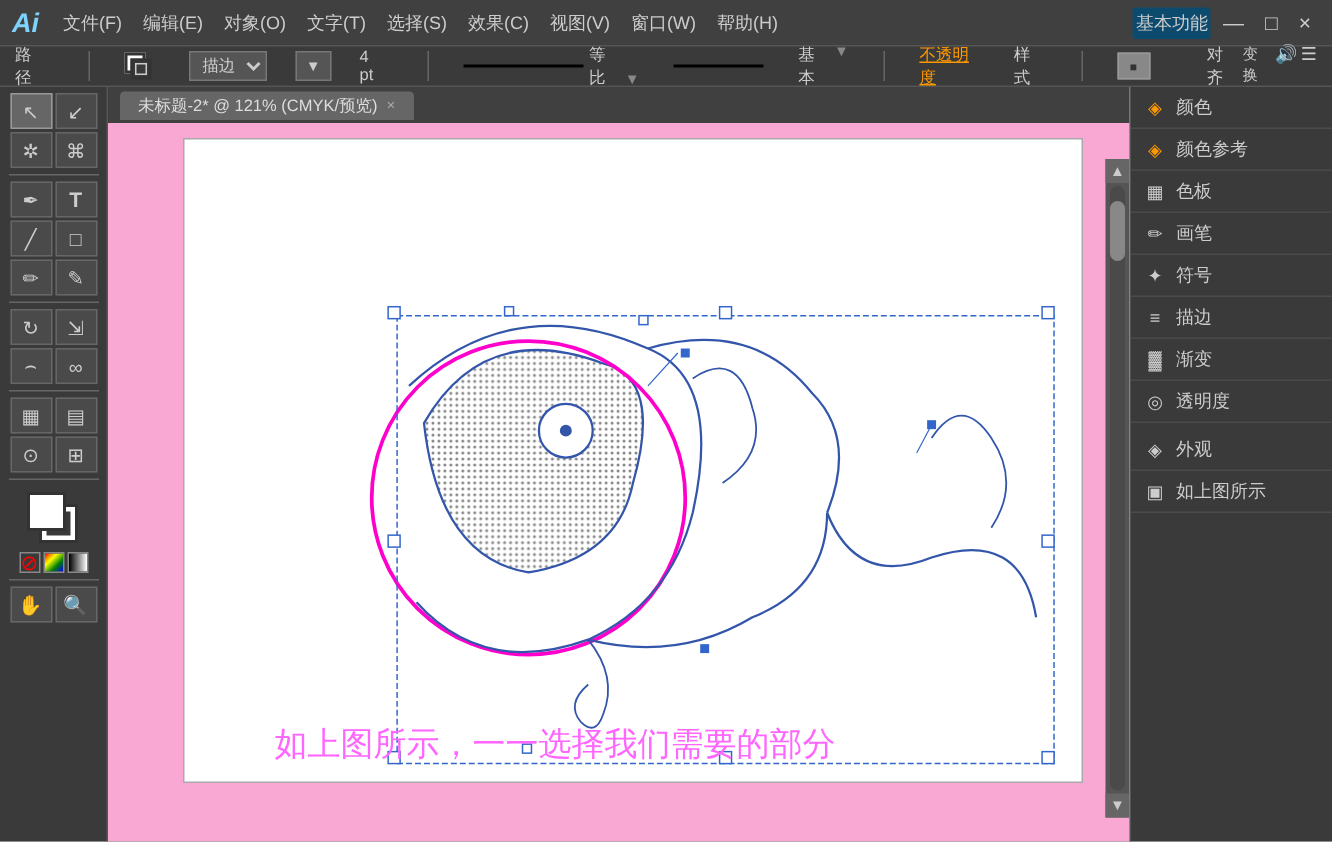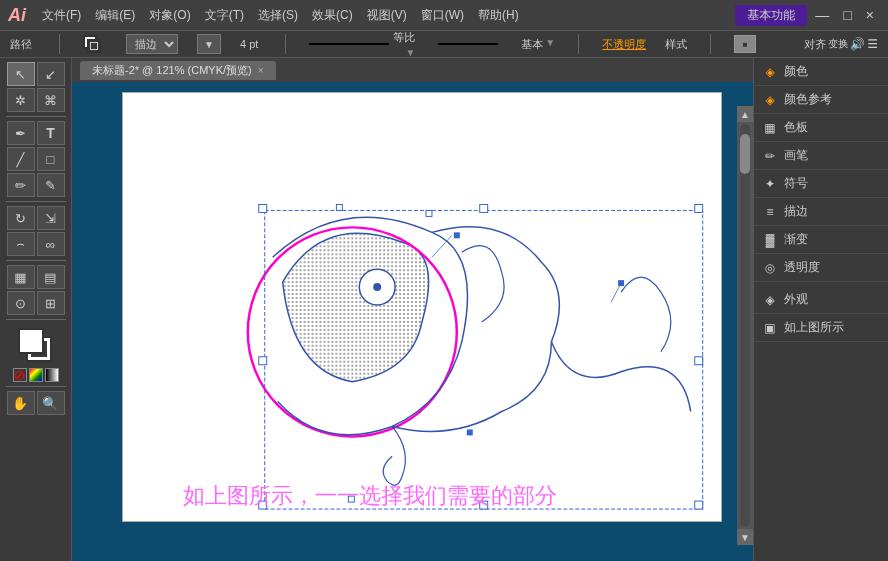--- a/index.html
+++ b/index.html
@@ -1,23 +1,23 @@
 <!DOCTYPE html>
 <html><head>
   <meta charset="utf-8">
   <style>
     * { margin: 0; padding: 0; box-sizing: border-box; }
     body { width: 888px; height: 561px; overflow: hidden; background: #535353; font-family: "Microsoft YaHei", Arial, sans-serif; font-size: 12px; color: #fff; }
 
     
     #top-bar { display: flex; align-items: center; height: 30px; background: #404040; padding: 0 8px; gap: 2px; }
-    #ai-logo { font-style: italic; font-weight: bold; font-size: 18px; color: #fca5a5; margin-right: 8px; }
+    #ai-logo { font-style: italic; font-weight: bold; font-size: 18px; color: #7dd3fc; margin-right: 8px; }
     .menu-item { color: #ccc; padding: 2px 6px; font-size: 12px; cursor: pointer; white-space: nowrap; }
     .spacer { flex: 1; }
-    .workspace-label { color: #ccc; font-size: 12px; padding: 2px 12px; background: #4c1d95; border-radius: 2px; }
+    .workspace-label { color: #ccc; font-size: 12px; padding: 2px 2px; background: #0c4a6e; border-radius: 2px; }
     .win-btn { color: #ccc; font-size: 14px; cursor: pointer; padding: 0 6px; }
 
     
     #toolbar { display: flex; align-items: center; height: 28px; background: #3a3a3a; padding: 0 10px; gap: 19px; border-top: 1px solid #555; border-bottom: 1px solid #555; }
     .toolbar-label { color: #ccc; font-size: 11px; margin-right: 4px; }
     .toolbar-select { background: #555; border: 1px solid #777; color: #ccc; font-size: 11px; padding: 1px 4px; height: 20px; }
     .toolbar-sep { width: 1px; height: 20px; background: #666; margin: 0 4px; }
     .toolbar-icon { width: 20px; height: 20px; background: #555; border: 1px solid #777; display: flex; align-items: center; justify-content: center; font-size: 10px; color: #ccc; cursor: pointer; }
     .opacity-link { color: #FF9900; font-size: 11px; text-decoration: underline; cursor: pointer; }
     .style-label { color: #ccc; font-size: 11px; }
@@ -26,21 +26,21 @@
     #main { display: flex; height: calc(561px - 58px); }
 
     
     #tools-panel { width: 72px; background: #3a3a3a; border-right: 1px solid #555; display: flex; flex-direction: column; align-items: center; padding: 4px 0; gap: 2px; }
     .tool-row { display: flex; gap: 2px; }
     .tool-btn { width: 28px; height: 24px; background: #4a4a4a; border: 1px solid #666; display: flex; align-items: center; justify-content: center; font-size: 13px; color: #ccc; cursor: pointer; position: relative; }
     .tool-btn.active { background: #666; border-color: #999; }
     .tool-sep { width: 60px; height: 1px; background: #666; margin: 2px 0; }
 
     
-    #canvas-area { flex: 1; background: #0c4a6e; position: relative; overflow: hidden; }
+    #canvas-area { flex: 1; background: #f9a8d4; position: relative; overflow: hidden; }
     #tab-bar { height: 24px; background: #404040; display: flex; align-items: center; padding: 0 8px; }
     .tab { background: #666; padding: 2px 12px; font-size: 11px; color: #ddd; border-radius: 3px 3px 0 0; display: flex; align-items: center; gap: 6px; cursor: pointer; }
     .tab-close { color: #aaa; font-size: 10px; cursor: pointer; }
     #document { background: white; position: absolute; left: 50px; top: 10px; width: 600px; height: 430px; border: 1px solid #aaa; overflow: hidden; }
     #canvas-scroll { position: absolute; right: 0; top: 24px; width: 16px; height: calc(100% - 40px); background: #555; display: flex; flex-direction: column; align-items: center; }
     .scroll-btn { width: 16px; height: 16px; background: #666; display: flex; align-items: center; justify-content: center; font-size: 10px; color: #ccc; cursor: pointer; }
     .scroll-track { flex: 1; background: #4a4a4a; width: 10px; margin: 2px 3px; border-radius: 5px; position: relative; }
     .scroll-thumb { width: 10px; height: 40px; background: #888; border-radius: 5px; position: absolute; top: 10px; }
 
     
@@ -99,21 +99,21 @@
   </div>
   <select class="toolbar-select">
     <option>描边</option>
   </select>
   <div class="toolbar-icon" style="width:24px;">▼</div>
   <span class="toolbar-label">4 pt</span>
   <div class="toolbar-sep"></div>
 
   <div style="display:flex;align-items:center;gap:4px;">
     <div style="width:80px;height:2px;background:#000;"></div>
-    <div style="font-size:11px;color:#ccc;display:flex;align-items:flex-end;gap:2px;flex-direction:column;">
+    <div style="font-size:11px;color:#ccc;display:flex;align-items:flex-end;gap:2px;">
       <span>等比</span>
       <span style="font-size:10px;color:#888;">▼</span>
     </div>
   </div>
   <div style="width:60px;height:2px;background:#000;margin: 0 4px;"></div>
   <div style="display:flex;gap:2px;">
     <span style="font-size:11px;color:#ccc;">基本</span>
     <span style="font-size:10px;color:#888;">▼</span>
   </div>
   <div class="toolbar-sep"></div>

